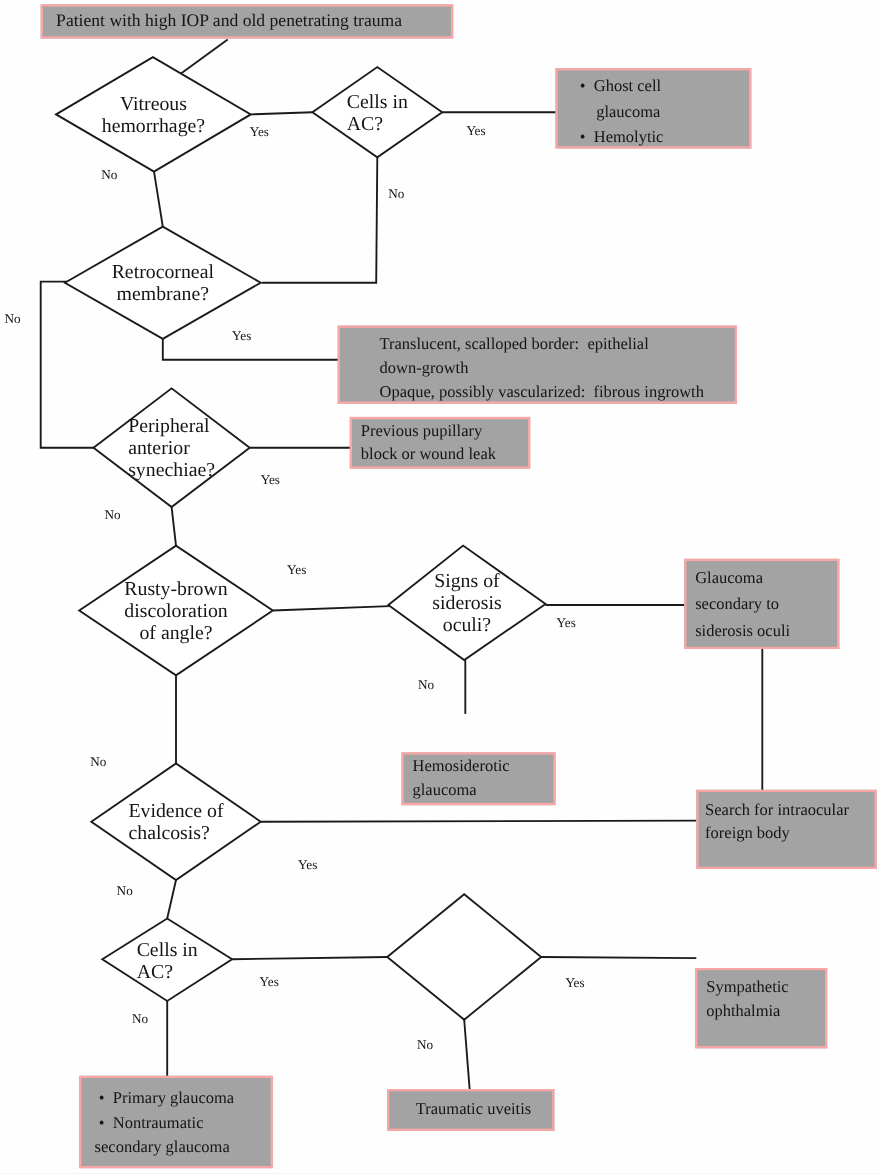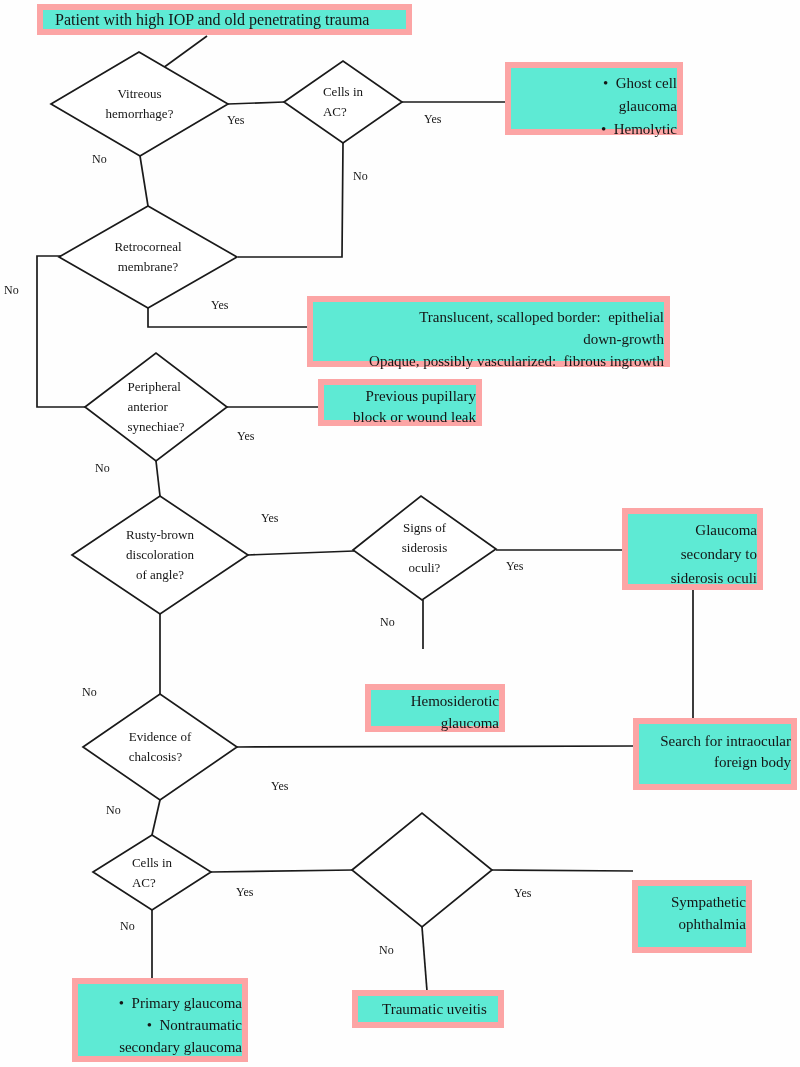--- a/index.html
+++ b/index.html
@@ -9,34 +9,33 @@
     background:#fefefe;
     font-family:"Liberation Serif","DejaVu Serif",serif;
     color:#151515;
     overflow:hidden;
     margin:0 auto;
   }
   .wires{position:absolute;left:0;top:0;width:800px;height:1067px;}
   .box{
     position:absolute;
     box-sizing:border-box;
-    border:6px solid #fca5a5;
-    background:#5eead4;
+    border:2px solid #fca5a5;
+    background:#a3a3a3;
     font-size:15px;
     line-height:22px;
     white-space:pre-line;
-    text-align:right;
   }
   .pre{white-space:pre;}
   .flexc{display:flex;align-items:center;}
   .dtext{
     position:absolute;
     display:flex;align-items:center;justify-content:center;
     text-align:center;
-    font-size:13px;line-height:20px;
+    font-size:18px;line-height:20px;
     white-space:pre-line;
     pointer-events:none;
   }
   .dtext.la{text-align:left;}
   .elabel{
     position:absolute;
     font-size:12px;
     line-height:18px;
   }
 </style>

